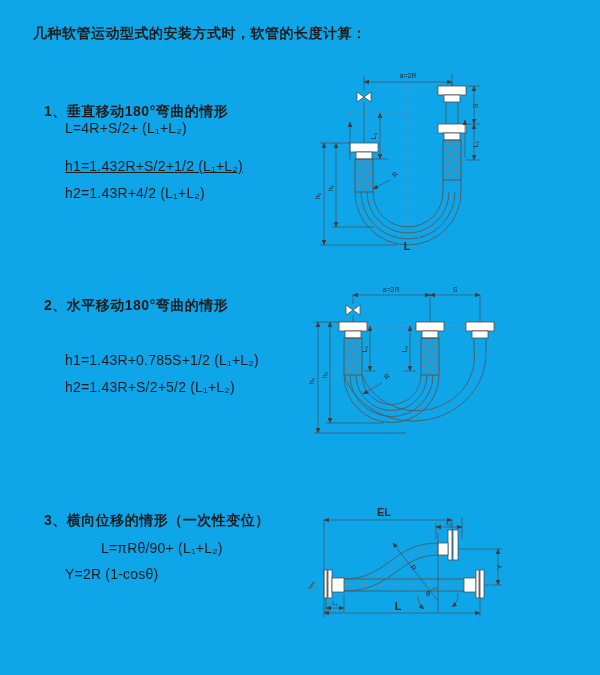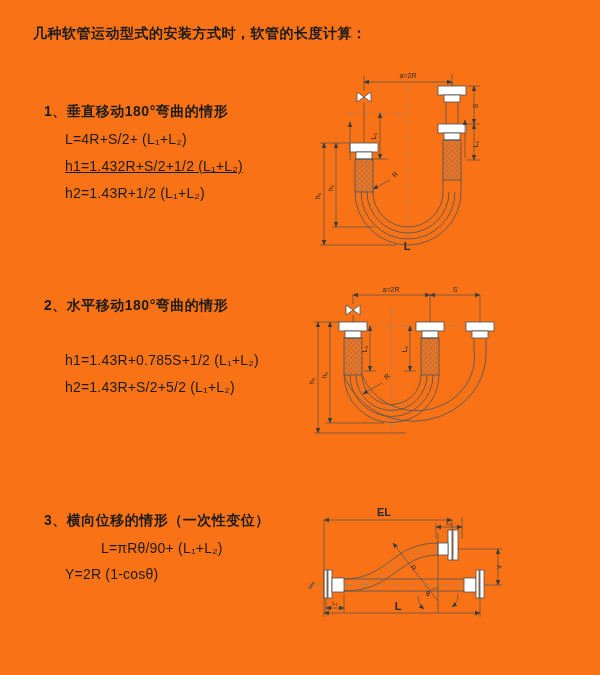--- a/index.html
+++ b/index.html
@@ -1,16 +1,16 @@
 <!DOCTYPE html>
 <html><head>
 <meta charset="utf-8">
 <style>
   html,body{margin:0;padding:0;background:#fff;}
-  #page{position:relative;width:600px;height:675px;background:#f97316;overflow:hidden;
+  #page{position:relative;width:600px;height:675px;background:#0ea5e9;overflow:hidden;
         font-family:"Liberation Sans","DejaVu Sans",sans-serif;color:#1c1c1c;}
   .abs{position:absolute;}
   .title{font-size:14px;font-weight:700;letter-spacing:.5px;}
   .heading{font-size:14px;font-weight:700;letter-spacing:.5px;}
   .formula{font-size:14px;font-weight:500;letter-spacing:.2px;white-space:pre;}
   svg{position:absolute;overflow:visible;}
   svg text{font-family:"Liberation Sans","DejaVu Sans",sans-serif;fill:#2a2a2a;}
   .dl{stroke:#4f4f4f;stroke-width:.7;fill:none;}          
   .ol{stroke:#585858;stroke-width:.9;fill:none;}          
   .fit{stroke:#4f4f4f;stroke-width:.8;fill:#ffffff;}      
@@ -20,23 +20,23 @@
   .lblb{font-size:11px;font-weight:600;}
 </style>
 </head>
 <body>
 
 <div id="page">
 
   <div class="abs title" style="left:33px;top:25px;">几种软管运动型式的安装方式时，软管的长度计算：</div>
 
   <div class="abs heading" style="left:44px;top:103px;text-align:right;">1、垂直移动180°弯曲的情形</div>
-  <div class="abs formula" style="left:65px;top:131px;">L=4R+S/2+ (L₁+L₂)</div>
+  <div class="abs formula" style="left:65px;top:120px;">L=4R+S/2+ (L₁+L₂)</div>
   <div class="abs formula" style="left:65px;top:158px;text-decoration:underline;">h1=1.432R+S/2+1/2 (L₁+L₂)</div>
-  <div class="abs formula" style="left:65px;top:185px;">h2=1.43R+1/2 (L₁+L₂)</div>
+  <div class="abs formula" style="left:65px;top:185px;">h2=1.43R+4/2 (L₁+L₂)</div>
 
   <div class="abs heading" style="left:44px;top:297px;">2、水平移动180°弯曲的情形</div>
   <div class="abs formula" style="left:65px;top:352px;">h1=1.43R+0.785S+1/2 (L₁+L₂)</div>
   <div class="abs formula" style="left:65px;top:379px;">h2=1.43R+S/2+5/2 (L₁+L₂)</div>
 
   <div class="abs heading" style="left:44px;top:512px;">3、横向位移的情形（一次性变位）</div>
   <div class="abs formula" style="left:65px;top:540px;margin-left:36px;">L=πRθ/90+ (L₁+L₂)</div>
   <div class="abs formula" style="left:65px;top:566px;">Y=2R (1-cosθ)</div>
 
   <svg style="left:302px;top:66px;" width="285" height="195" viewBox="0 0 285 195">

